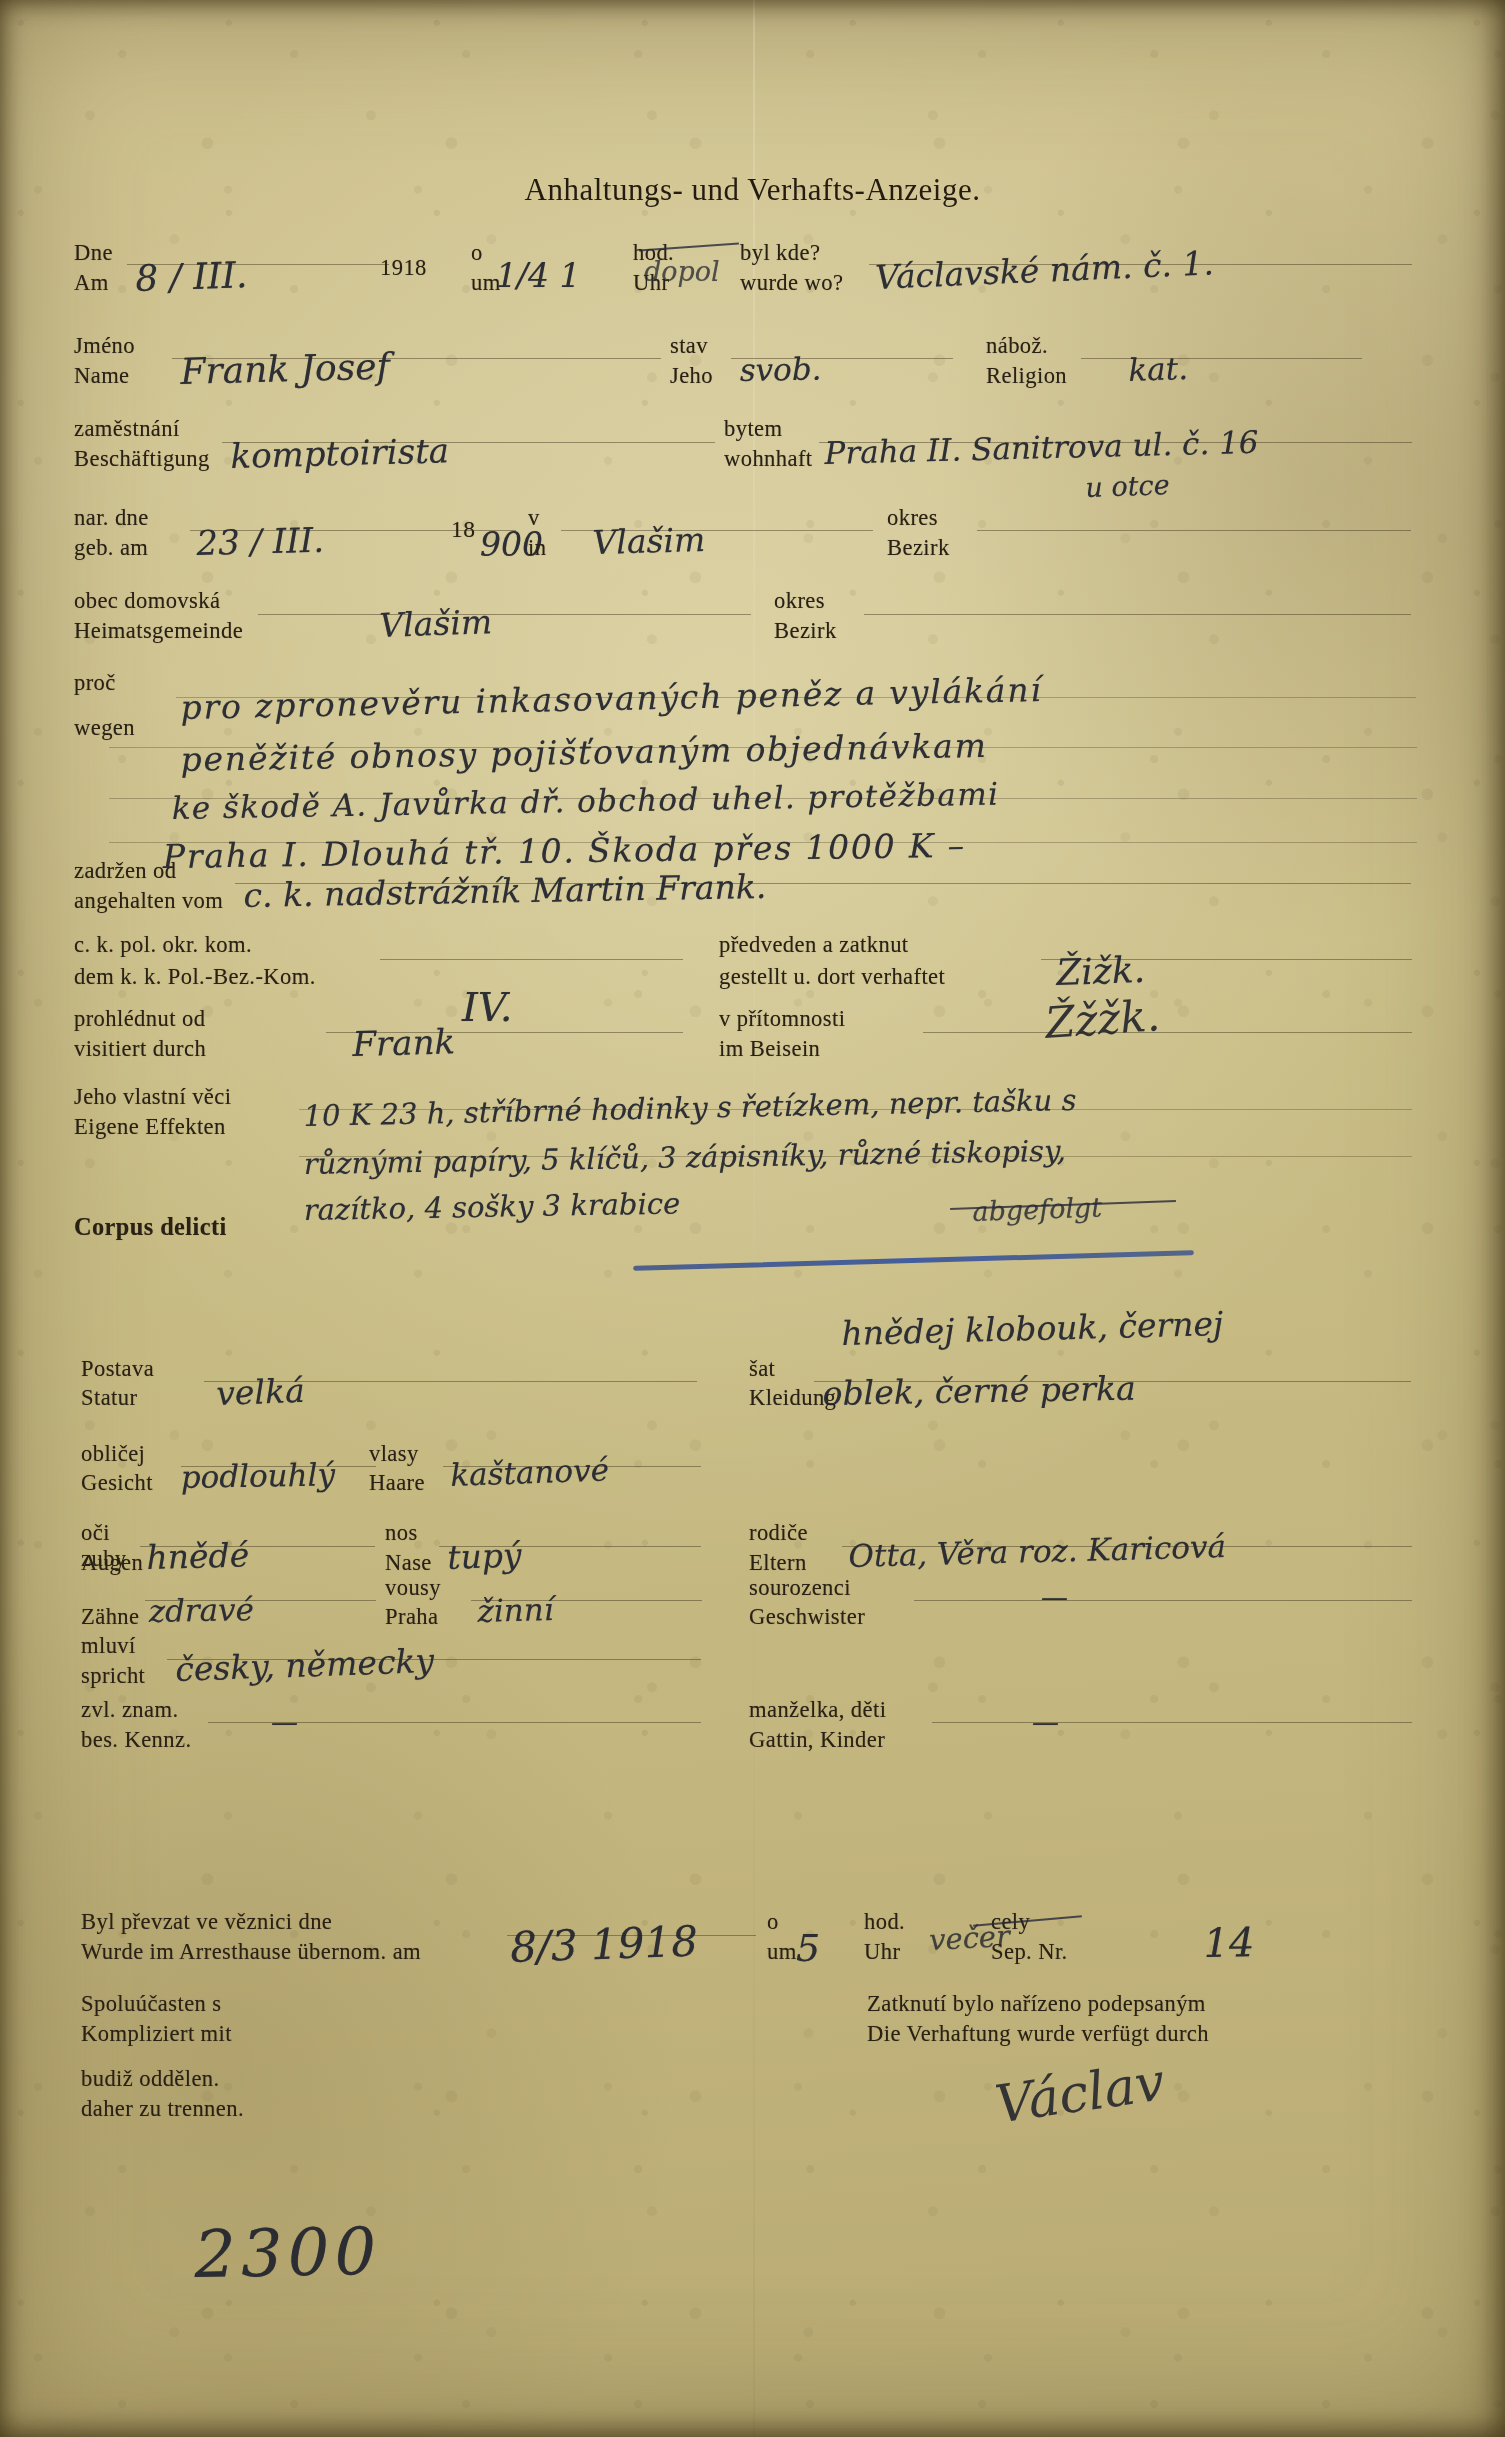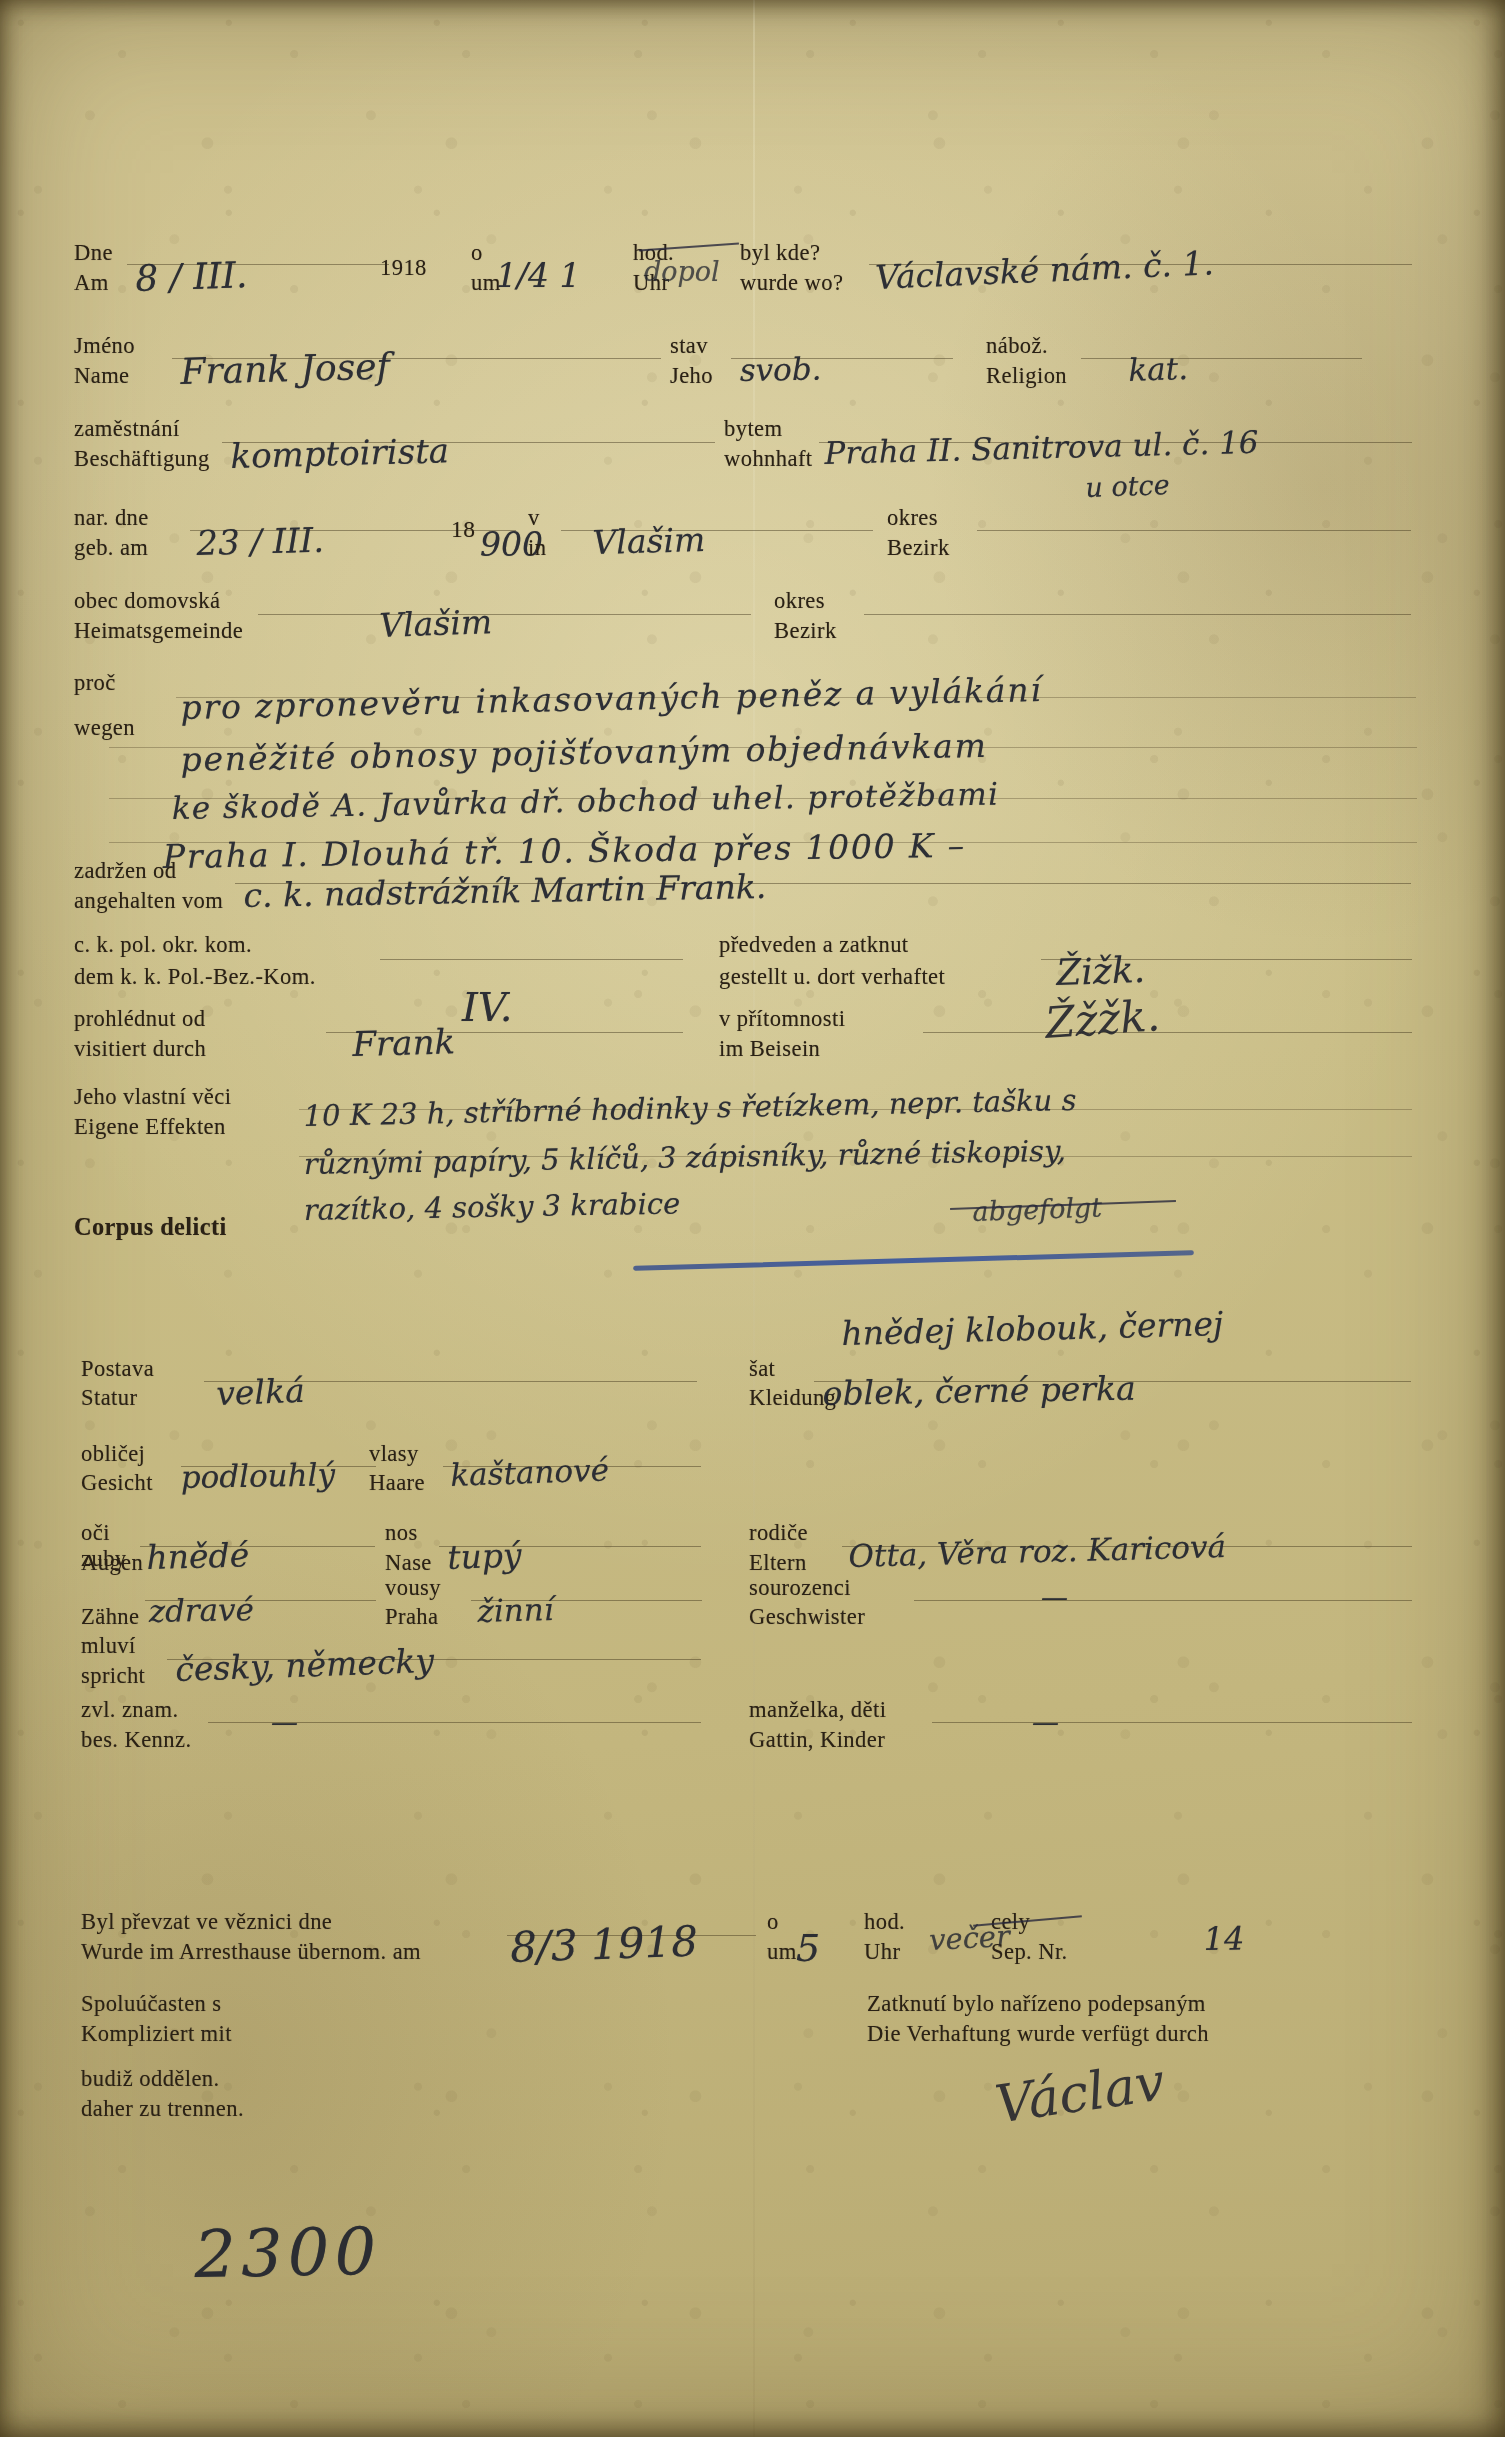--- a/index.html
+++ b/index.html
@@ -127,20 +127,21 @@
 <body>
 
 <div id="paper">
   <div id="grain"></div>
   <div id="fold"></div>
   <div id="edges"></div>
 </div>
 
 <div id="sheet">
 
+  <div class="title" style="top:172px;">Anhaltungs- und Verhafts-Anzeige.</div>
 
   <div class="t" style="left:74px; top:240px;">Dne</div>
   <div class="t" style="left:74px; top:270px;">Am</div>
   <div class="rule" style="left:127px; top:264px; width:262px;"></div>
   <div class="hw" style="left:136px; top:258px; font-size:36px; transform:rotate(-2deg);">8 / III.</div>
 
   <div class="t" style="left:380px; top:255px;">1918</div>
   <div class="t" style="left:471px; top:240px;">o</div>
   <div class="t" style="left:471px; top:270px;">um</div>
   <div class="hw" style="left:496px; top:256px; font-size:33px;">1/4 1</div>
@@ -332,21 +333,21 @@
   <div class="t" style="left:767px; top:1939px;">um</div>
   <div class="hw" style="left:796px; top:1926px; font-size:38px;">5</div>
 
   <div class="t" style="left:864px; top:1909px;">hod.</div>
   <div class="t" style="left:864px; top:1939px;">Uhr</div>
   <div class="hw" style="left:930px; top:1923px; font-size:29px; opacity:.8; transform:rotate(-3deg);">večer</div>
 
   <div class="t" style="left:991px; top:1909px;">cely</div>
   <div class="t" style="left:991px; top:1939px;">Sep. Nr.</div>
   <div class="strike" style="left:973px; top:1920px; width:109px; transform:rotate(-5deg);"></div>
-  <div class="hw" style="left:1204px; top:1920px; font-size:32px; transform:rotate(-1deg);">14</div>
+  <div class="hw" style="left:1204px; top:1920px; font-size:40px; transform:rotate(-1deg);">14</div>
 
   <div class="t" style="left:81px; top:1991px;">Spoluúčasten s</div>
   <div class="t" style="left:81px; top:2021px;">Kompliziert mit</div>
   <div class="t" style="left:81px; top:2066px;">budiž oddělen.</div>
   <div class="t" style="left:81px; top:2096px;">daher zu trennen.</div>
 
   <div class="t" style="left:867px; top:1991px;">Zatknutí bylo nařízeno podepsaným</div>
   <div class="t" style="left:867px; top:2021px;">Die Verhaftung wurde verfügt durch</div>
 
   <div class="scrawl" style="left:995px; top:2063px; font-size:52px; transform:rotate(-8deg); opacity:.88;">Václav</div>

